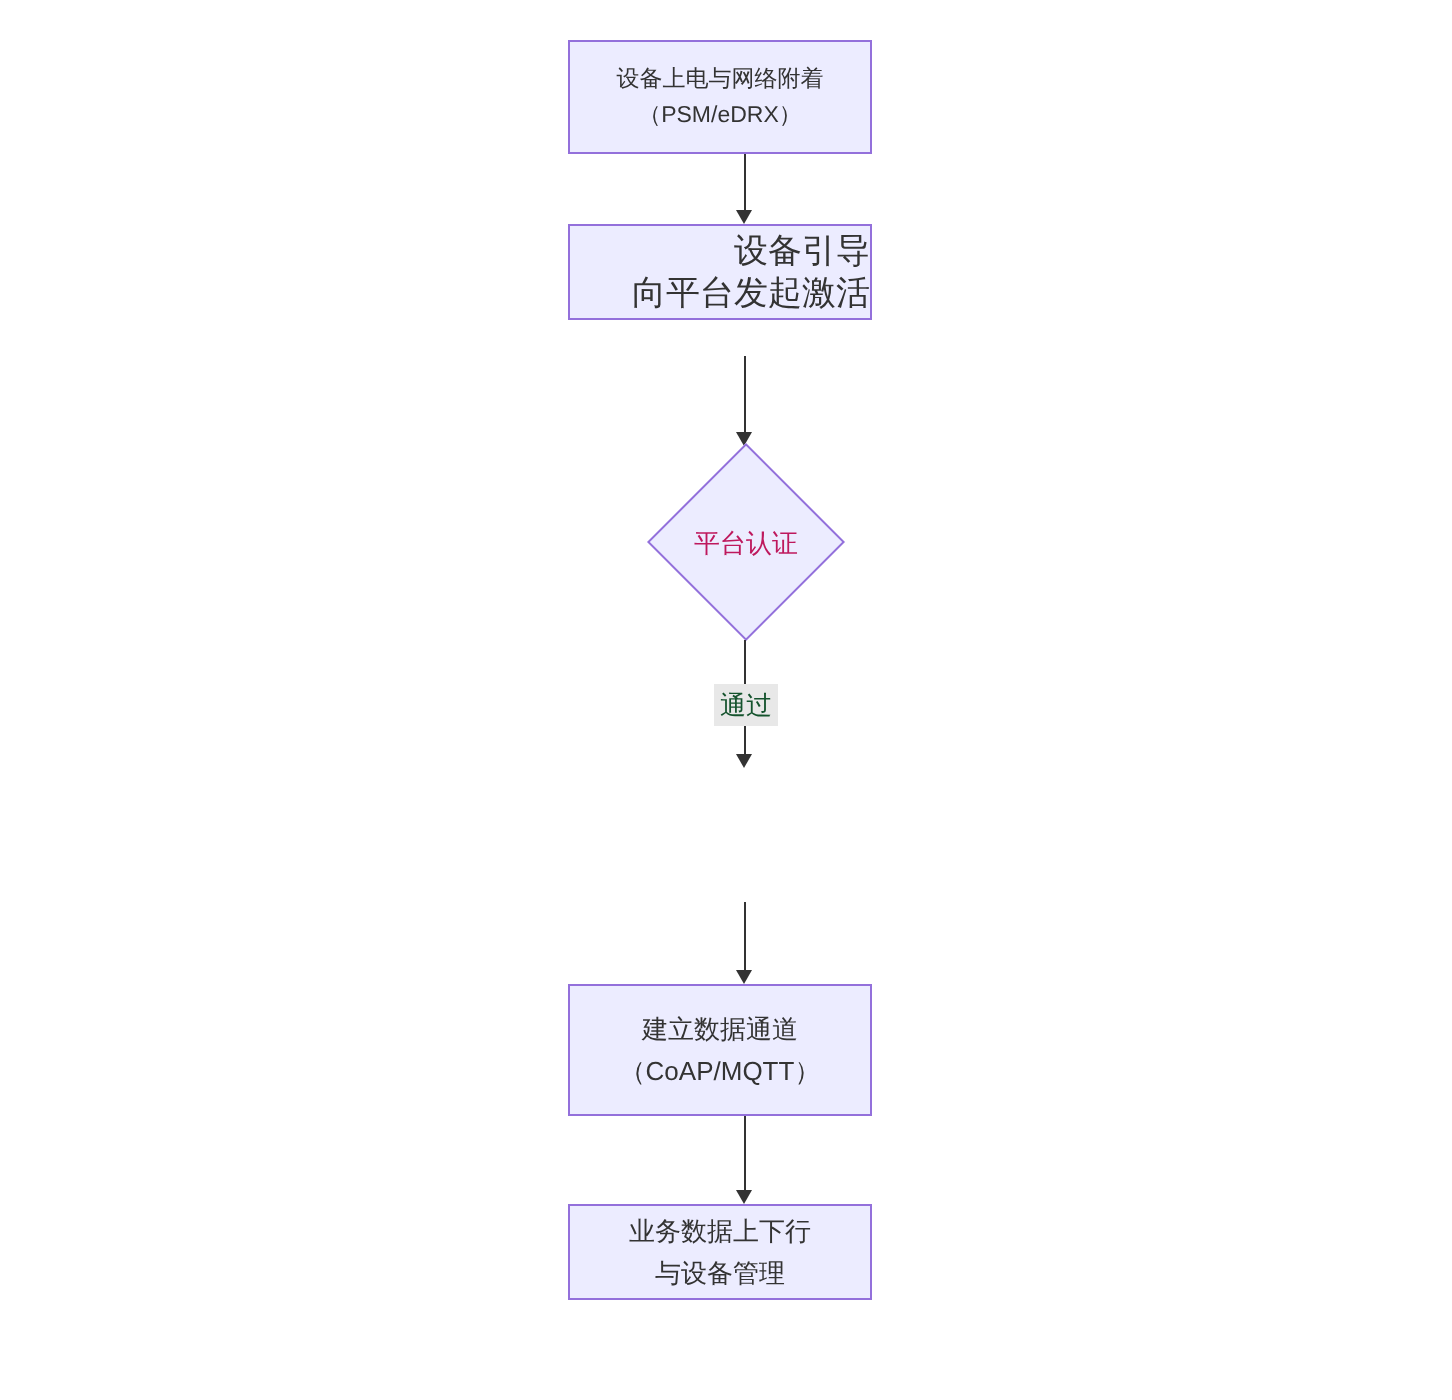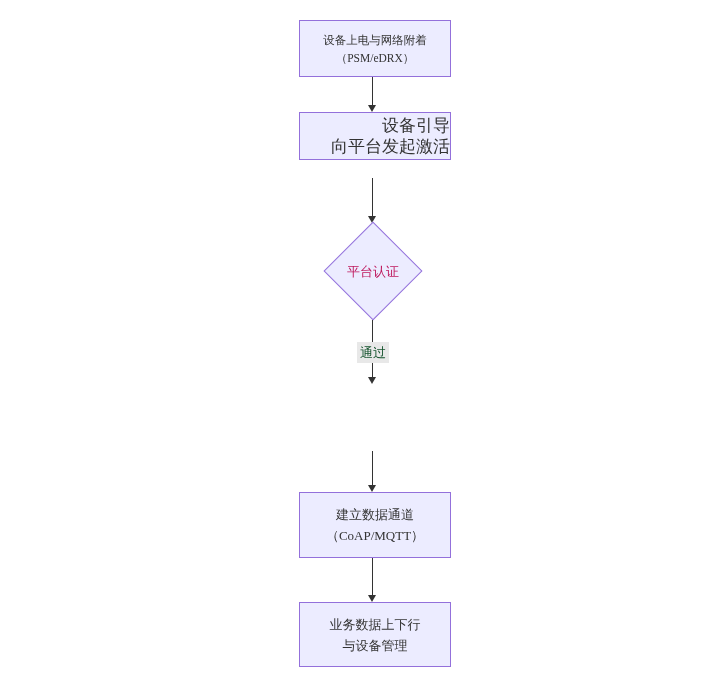--- a/index.html
+++ b/index.html
@@ -10,39 +10,38 @@
   }
   .canvas {
     position: relative;
     width: 726px;
     height: 700px;
     background: #ffffff;
     overflow: hidden;
   }
   .node {
     position: absolute;
-    left: 299px;
+    left: 284px;
     width: 152px;
     box-sizing: border-box;
     background: #ECECFF;
     border: 1px solid #9370DB;
     display: flex;
     flex-direction: column;
     align-items: center;
     justify-content: center;
     color: #333333;
     text-align: center;
-    font-family: Liberation Serif, serif;
   }
   .node .line { display: block; }
   .n1 { top: 20px;  height: 57px; font-size: 11.5px; line-height: 18px; }
   .n2 { top: 112px; height: 48px; font-size: 17px;   line-height: 21px; align-items: flex-end; }
   .n4 { top: 384px; height: 67px; font-size: 13px;   line-height: 21px; }
   .n5 { top: 492px; height: 66px; font-size: 13px;   line-height: 21px; }
-  .n6 { top: 602px; height: 65px; font-size: 13px;   line-height: 21px; }
+  .n6 { top: 602px; height: 48px; font-size: 13px;   line-height: 21px; }
 
   
   .diamond-shape {
     position: absolute;
     left: 338px;
     top: 236px;
     width: 70px;
     height: 70px;
     box-sizing: border-box;
     background: #ECECFF;

